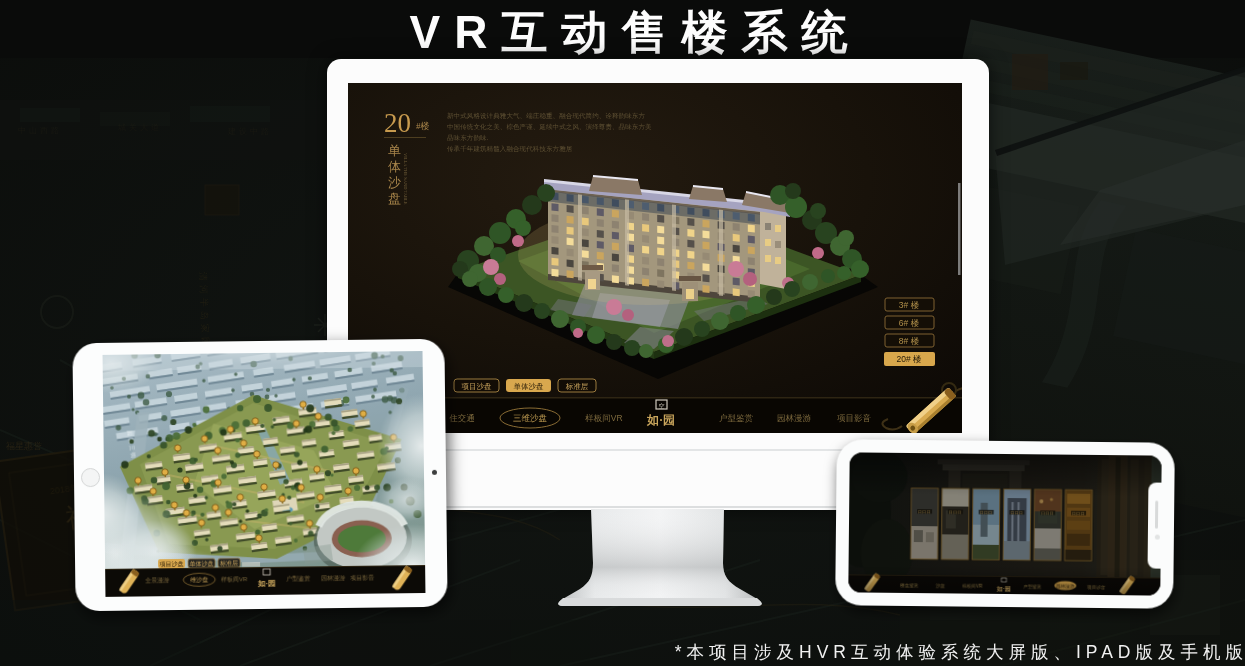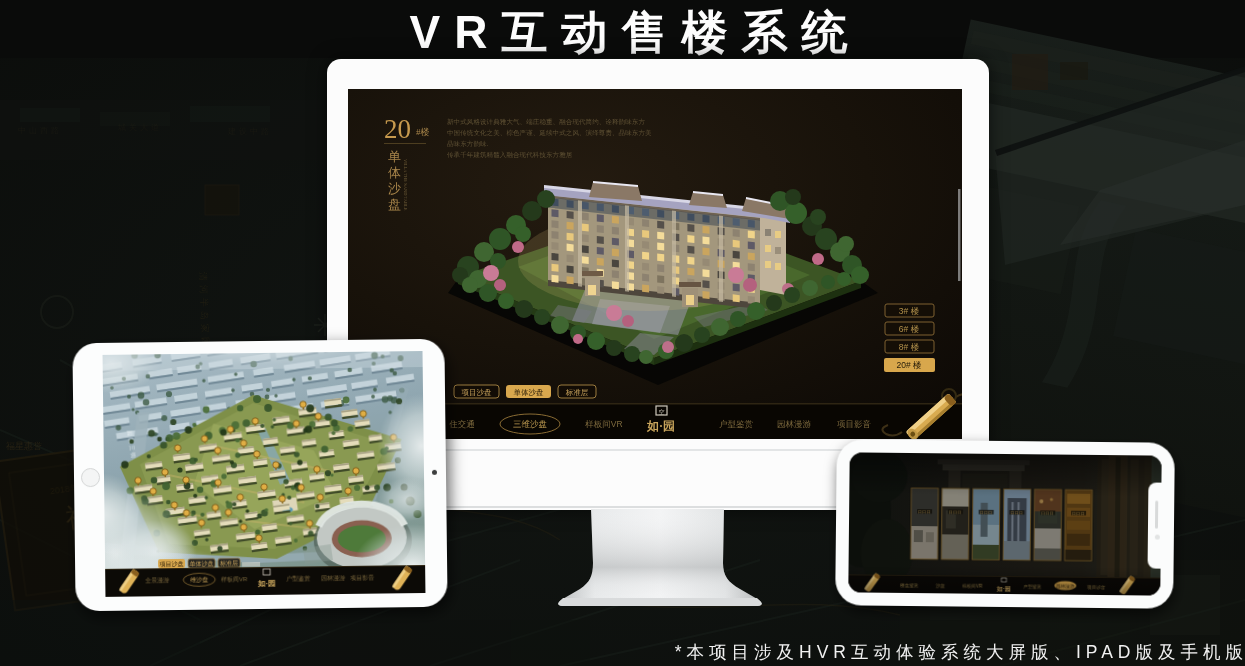--- a/index.html
+++ b/index.html
@@ -94,21 +94,21 @@
 </svg>
 
 <div class="abs" style="left:13px;top:2px;width:1245px;text-align:center;color:#fdfdfd;font-size:46px;font-weight:bold;letter-spacing:14px;">VR互动售楼系统</div>
 
 <div class="abs" style="left:327px;top:59px;width:662px;height:451px;background:#fcfcfc;border-radius:14px;box-shadow:0 0 18px rgba(0,0,0,0.6);"></div>
 
 <div class="abs" style="left:340px;top:506px;width:636px;height:2px;background:#dcdedf;"></div>
 
 <div class="abs" style="left:335px;top:449px;width:646px;height:2px;background:#e3e5e6;"></div>
 
-<div class="abs" style="left:348px;top:89px;width:614px;height:350px;background:#16110a;">
+<div class="abs" style="left:348px;top:83px;width:614px;height:350px;background:#16110a;">
 <svg width="614" height="350" viewBox="0 0 614 350" style="position:absolute;left:0;top:0;">
   <defs>
     <radialGradient id="scrBg" cx="38%" cy="28%" r="85%">
       <stop offset="0%" stop-color="#241b10"></stop>
             <stop offset="55%" stop-color="#18120a"></stop>
             <stop offset="100%" stop-color="#0e0a06"></stop>
     </radialGradient>
   </defs>
   <rect x="0" y="0" width="614" height="350" fill="url(#scrBg)"></rect>
 

